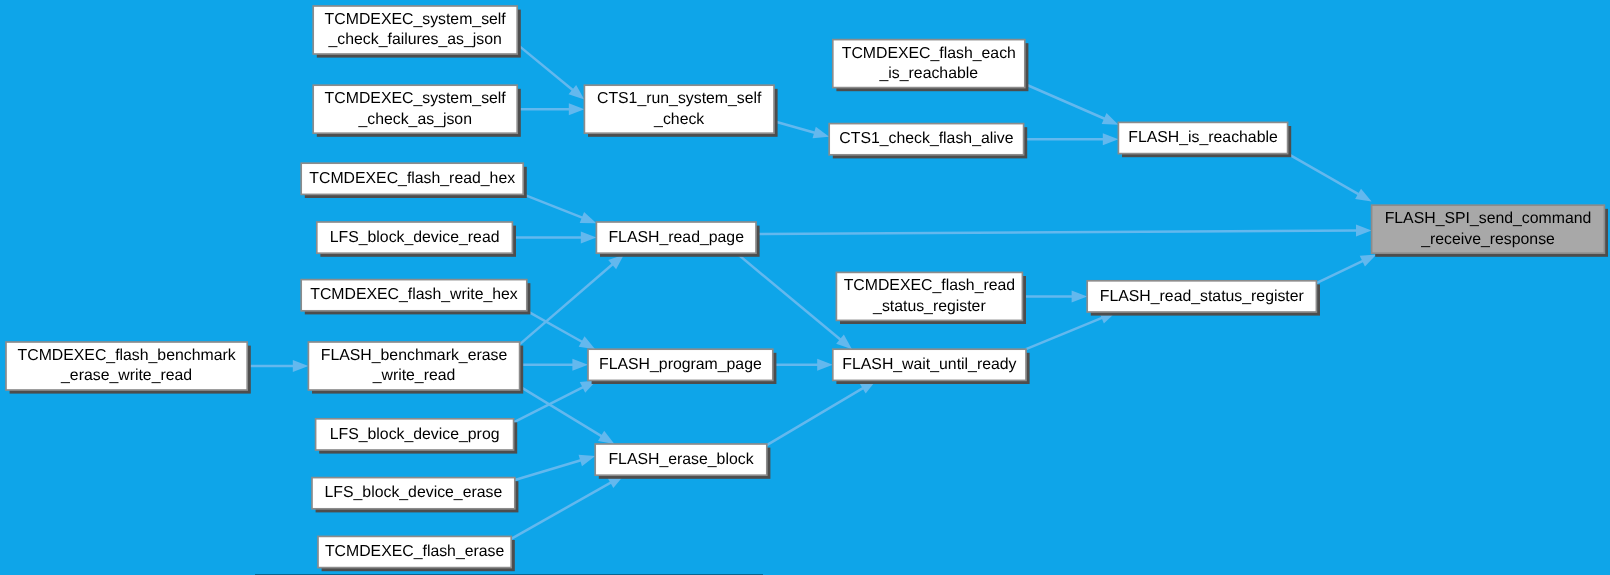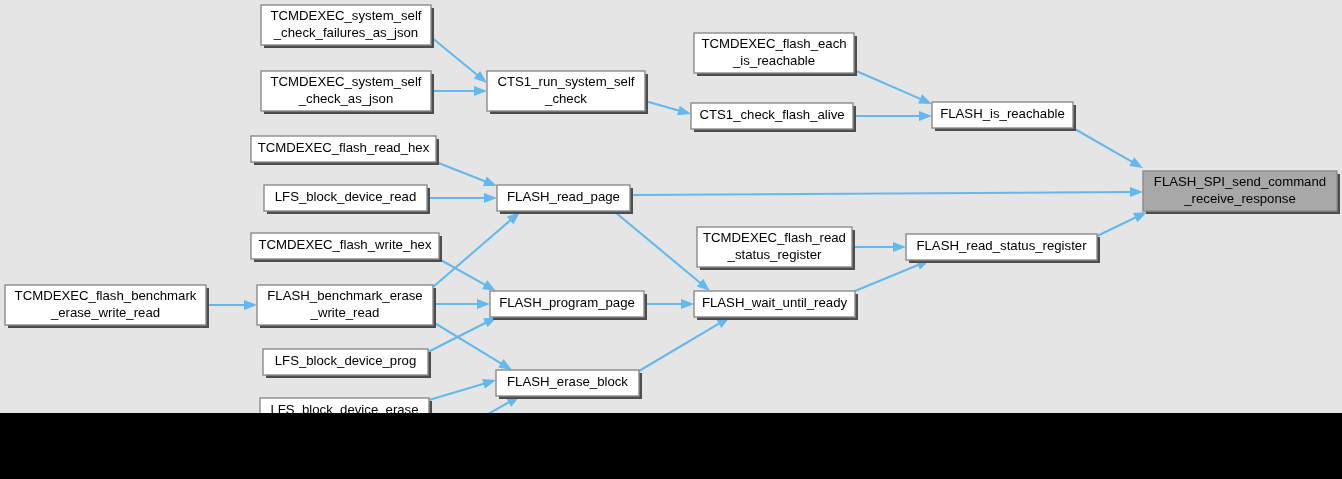--- a/index.html
+++ b/index.html
@@ -3,22 +3,22 @@
 <meta charset="utf-8">
 <style>
   html, body {
     margin: 0;
     padding: 0;
     background: #000000;
   }
   #graph-root {
     position: relative;
     width: 1342px;
-    height: 413px;
-    background: #e5e5e5;
+    height: 479px;
+    background: #0ea5e9;
     overflow: hidden;
     font-family: "Liberation Sans", sans-serif;
   }
   svg#graph-canvas {
     position: absolute;
     left: 0;
     top: 0;
     width: 1342px;
     height: 479px;
     display: block;

